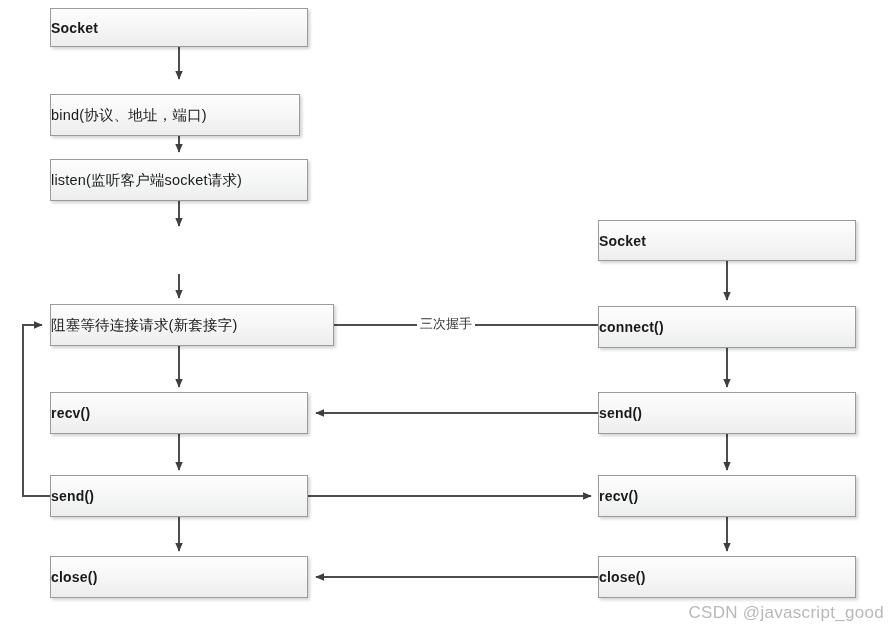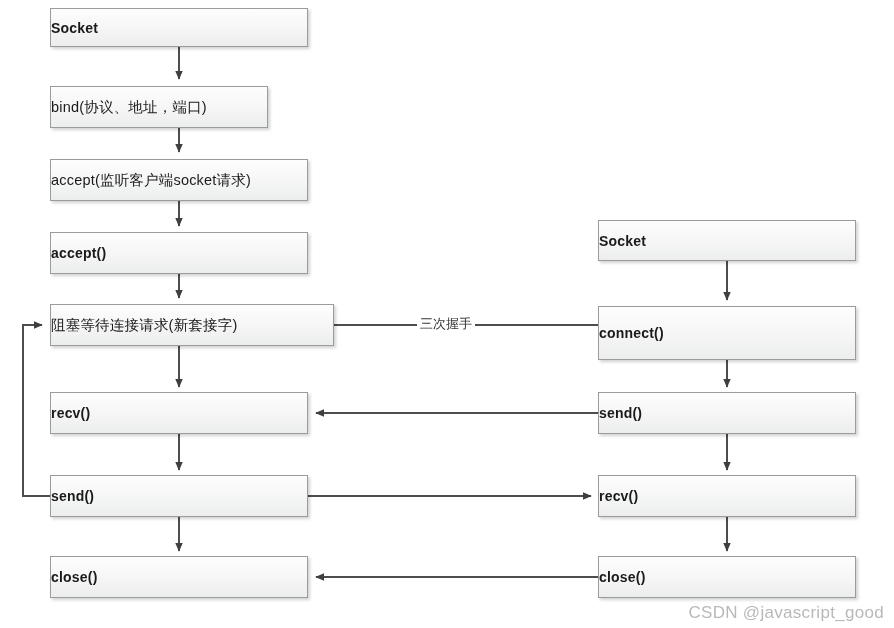--- a/index.html
+++ b/index.html
@@ -80,31 +80,28 @@
       <line x1="598" y1="577" x2="316" y2="577" marker-end="url(#ah)"></line>
 
       <path d="M50,496 L23,496 L23,325 L42,325" marker-end="url(#ah)"></path>
     </g>
   </svg>
 
   <div class="node" style="left:50px;top:8px;width:258px;height:39px;">
     <span>Socket</span>
   </div>
 
-  <div class="node cjk" style="left:50px;top:86px;width:218px;height:42px;">
+  <div class="node cjk" style="left:50px;top:94px;width:250px;height:42px;">
     <span>bind(协议、地址，端口)</span>
   </div>
 
   <div class="node cjk" style="left:50px;top:159px;width:258px;height:42px;">
-    <span>accept(监听客户端socket请求)</span>
+    <span>listen(监听客户端socket请求)</span>
   </div>
 
-  <div class="node" style="left:50px;top:232px;width:258px;height:42px;">
-    <span>accept()</span>
-  </div>
 
   <div class="node cjk" style="left:50px;top:304px;width:284px;height:42px;">
     <span>阻塞等待连接请求(新套接字)</span>
   </div>
 
   <div class="node" style="left:50px;top:392px;width:258px;height:42px;">
     <span>recv()</span>
   </div>
 
   <div class="node" style="left:50px;top:475px;width:258px;height:42px;">
@@ -112,21 +109,21 @@
   </div>
 
   <div class="node" style="left:50px;top:556px;width:258px;height:42px;">
     <span>close()</span>
   </div>
 
   <div class="node" style="left:598px;top:220px;width:258px;height:41px;">
     <span>Socket</span>
   </div>
 
-  <div class="node" style="left:598px;top:306px;width:258px;height:54px;">
+  <div class="node" style="left:598px;top:306px;width:258px;height:42px;">
     <span>connect()</span>
   </div>
 
   <div class="node" style="left:598px;top:392px;width:258px;height:42px;">
     <span>send()</span>
   </div>
 
   <div class="node" style="left:598px;top:475px;width:258px;height:42px;">
     <span>recv()</span>
   </div>

